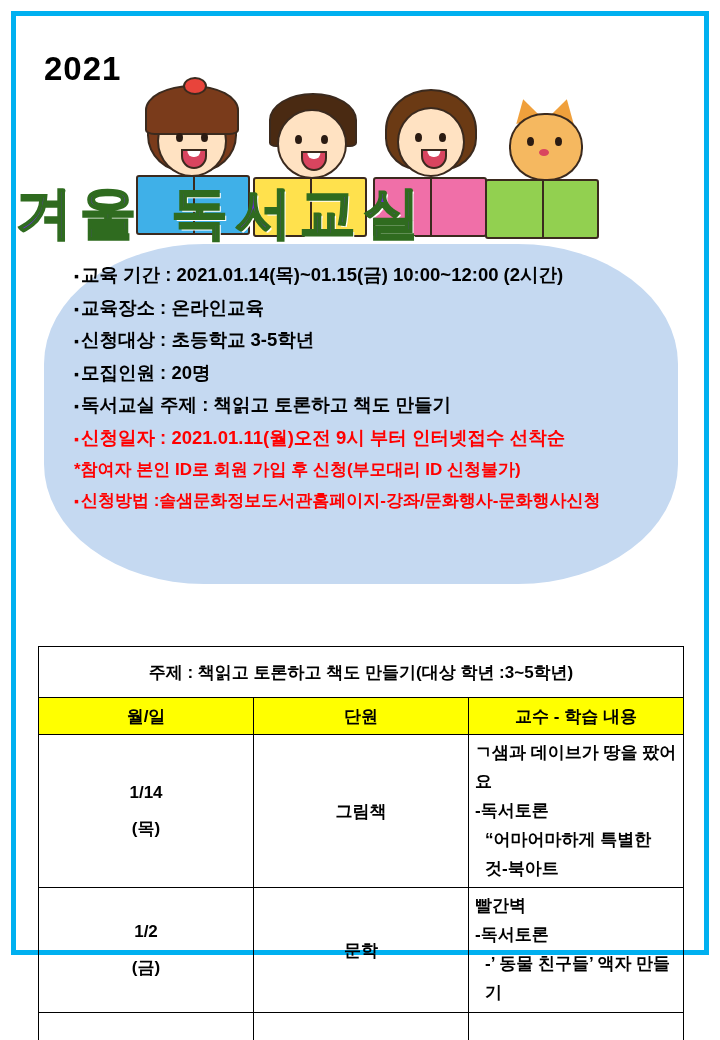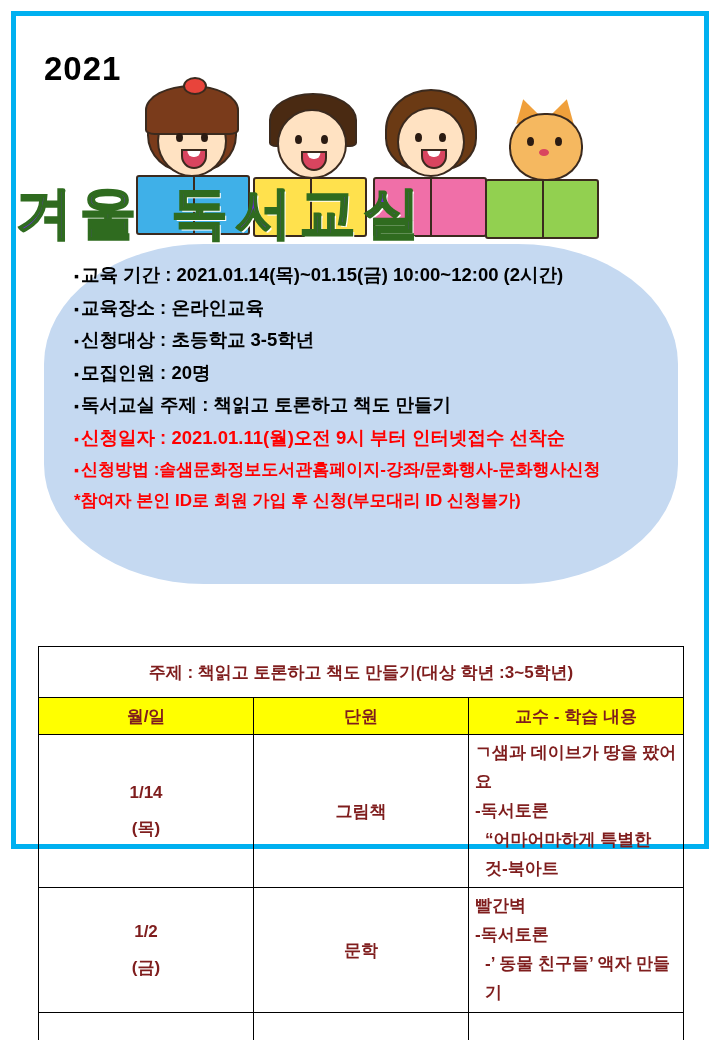--- a/index.html
+++ b/index.html
@@ -12,21 +12,21 @@
     height: 1040px;
     font-family: "Liberation Sans", sans-serif;
     position: relative;
     overflow: hidden;
   }
   .poster {
     position: absolute;
     left: 11px;
     top: 11px;
     width: 698px;
-    height: 838px;
+    height: 944px;
     border: 5px solid #00b0f0;
     box-sizing: border-box;
     background: #ffffff;
   }
   .year {
     position: absolute;
     left: 28px;
     top: 34px;
     font-size: 33px;
     font-weight: bold;
@@ -140,21 +140,21 @@
     left: 22px;
     top: 630px;
     width: 646px;
     border-collapse: collapse;
     table-layout: fixed;
   }
   .schedule td, .schedule th {
     border: 1px solid #000000;
     font-size: 17px;
     font-weight: bold;
-    color: #7f1d1d;
+    color: #000000;
     padding: 4px 6px;
     vertical-align: middle;
   }
   .sched-title {
     text-align: center;
     height: 42px;
     font-size: 18px;
   }
   .hdr {
     background: #ffff00;
@@ -253,22 +253,22 @@
 
   <div class="title">겨울 독서교실</div>
 
   <div class="bubble">
     <div class="info-line"><span class="bullet">▪</span><span>교육 기간 : 2021.01.14(목)~01.15(금)  10:00~12:00  (2시간)</span></div>
     <div class="info-line"><span class="bullet">▪</span><span>교육장소 : 온라인교육</span></div>
     <div class="info-line"><span class="bullet">▪</span><span>신청대상 : 초등학교 3-5학년</span></div>
     <div class="info-line"><span class="bullet">▪</span><span>모집인원 : 20명</span></div>
     <div class="info-line"><span class="bullet">▪</span><span>독서교실 주제 : 책읽고 토론하고 책도 만들기</span></div>
     <div class="info-line red"><span class="bullet">▪</span><span>신청일자 : 2021.01.11(월)오전 9시 부터 인터넷접수 선착순</span></div>
+    <div class="info-line red small">*참여자 본인 ID로 회원 가입 후 신청(부모대리 ID 신청불가)</div>
     <div class="info-line red small"><span class="bullet">▪</span><span>신청방법 :솔샘문화정보도서관홈페이지-강좌/문화행사-문화행사신청</span></div>
-    <div class="info-line red small">*참여자 본인 ID로 회원 가입 후 신청(부모대리 ID 신청불가)</div>
   </div>
 
   <table class="schedule">
     <tbody>
         <tr>
       <td class="sched-title" colspan="3">주제 : 책읽고 토론하고 책도 만들기(대상 학년 :3~5학년)</td>
     </tr>
     <tr>
       <td class="hdr col-date">월/일</td>
       <td class="hdr col-unit">단원</td>

